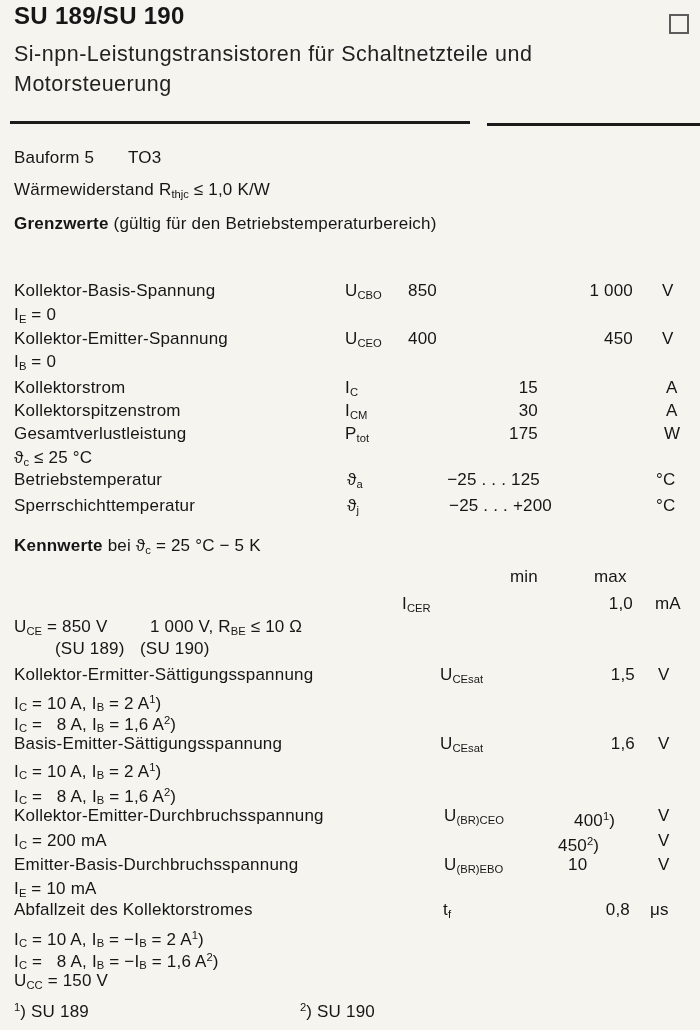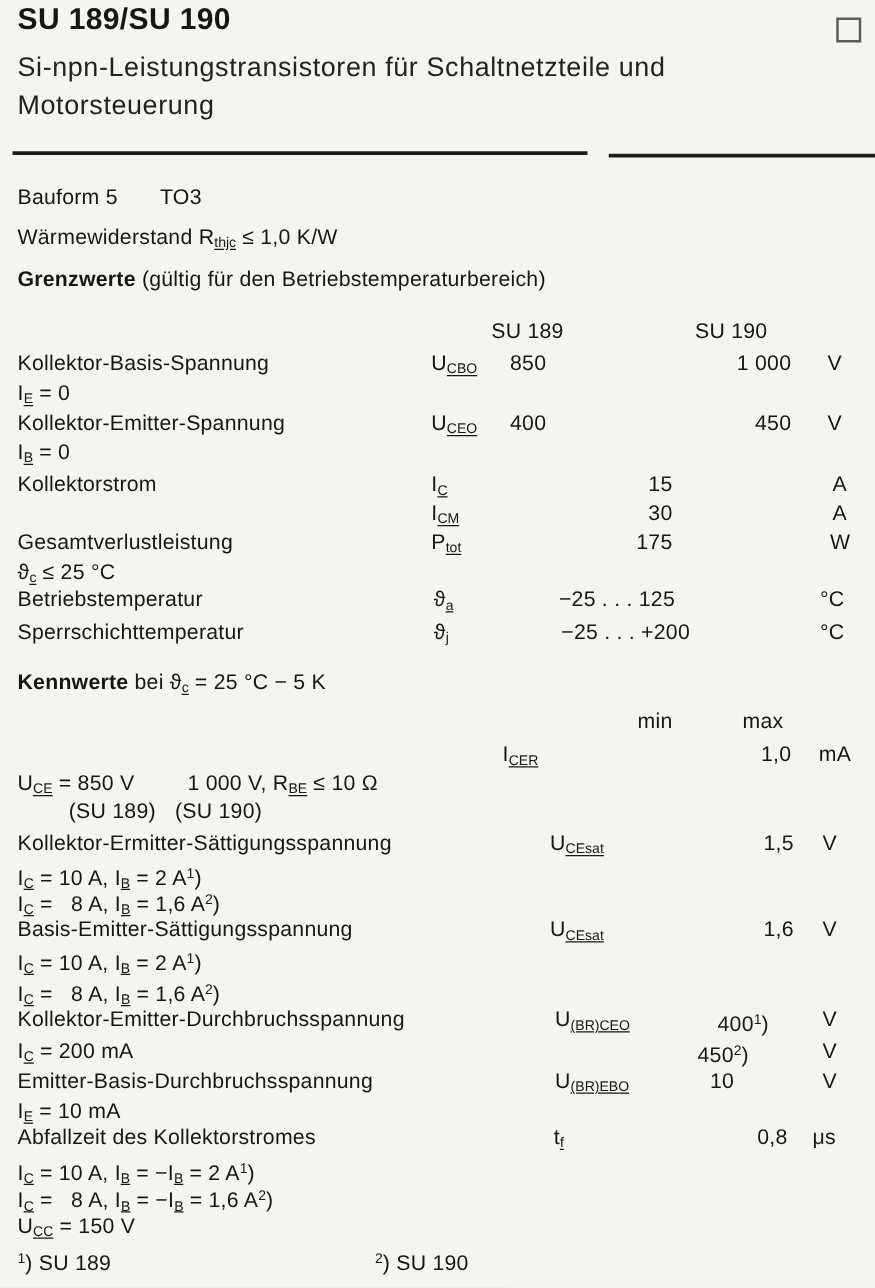--- a/index.html
+++ b/index.html
@@ -5,21 +5,21 @@
   html,body{margin:0;padding:0;background:#e9e8e4;}
   .sheet{
     position:relative;width:700px;height:1030px;margin:0 auto;
     background:#f5f4ef;
     font-family:"Liberation Sans",sans-serif;color:#161616;overflow:hidden;
   }
   .line{position:absolute;left:0;width:100%;height:20px;}
   .ps{position:absolute;white-space:pre;font-size:17px;line-height:20px;letter-spacing:0.2px;}
   .inl{white-space:pre;font-size:17px;line-height:20px;letter-spacing:0.2px;text-align:right;}
   .b{font-weight:bold;}
-  sub{font-size:66%;vertical-align:-0.25em;letter-spacing:0;text-decoration:underline;}
+  sub{font-size:66%;vertical-align:-0.25em;letter-spacing:0;}
   sup{font-size:66%;vertical-align:0.5em;letter-spacing:0;}
   .title{font-size:24px;font-weight:bold;letter-spacing:0.3px;}
   .subtitle{font-size:21.5px;color:#222;letter-spacing:0.5px;}
   .rule{position:absolute;background:#1b1b1b;height:3px;}
   .cbox{position:absolute;width:16px;height:16px;border:2px solid #5c5c5c;}
 </style>
 </head>
 <body>
 
 <div class="sheet">
@@ -44,24 +44,20 @@
     <span class="ps" style="left:128px">TO3</span>
   </div>
   <div class="line" style="top:180px">
     <span class="ps" style="left:14px"><span>Wärmewiderstand R</span><sub>thjc</sub><span> ≤ 1,0 K/W</span></span>
   </div>
 
   <div class="line" style="top:214px;left:14px">
     <span class="inl b">Grenzwerte</span><span class="inl"> (gültig für den Betriebstemperaturbereich)</span>
   </div>
 
-  <div class="line" style="top:255px">
-    <span class="ps" style="left:393px">SU 189</span>
-    <span class="ps" style="left:556px">SU 190</span>
-  </div>
 
   <div class="line" style="top:281px">
     <span class="ps" style="left:14px">Kollektor-Basis-Spannung</span>
     <span class="ps" style="left:345px"><span>U</span><sub>CBO</sub></span>
     <span class="ps" style="left:408px">850</span>
     <span class="ps" style="right:67px">1 000</span>
     <span class="ps" style="left:662px">V</span>
   </div>
   <div class="line" style="top:305px">
     <span class="ps" style="left:14px"><span>I</span><sub>E</sub><span> = 0</span></span>
@@ -78,20 +74,21 @@
     <span class="ps" style="left:14px"><span>I</span><sub>B</sub><span> = 0</span></span>
   </div>
 
   <div class="line" style="top:378px">
     <span class="ps" style="left:14px">Kollektorstrom</span>
     <span class="ps" style="left:345px"><span>I</span><sub>C</sub></span>
     <span class="ps" style="right:162px">15</span>
     <span class="ps" style="left:666px">A</span>
   </div>
   <div class="line" style="top:401px">
+    <span class="ps" style="left:14px">Kollektorspitzenstrom</span>
     <span class="ps" style="left:345px"><span>I</span><sub>CM</sub></span>
     <span class="ps" style="right:162px">30</span>
     <span class="ps" style="left:666px">A</span>
   </div>
   <div class="line" style="top:424px">
     <span class="ps" style="left:14px">Gesamtverlustleistung</span>
     <span class="ps" style="left:345px"><span>P</span><sub>tot</sub></span>
     <span class="ps" style="right:162px">175</span>
     <span class="ps" style="left:664px">W</span>
   </div>

